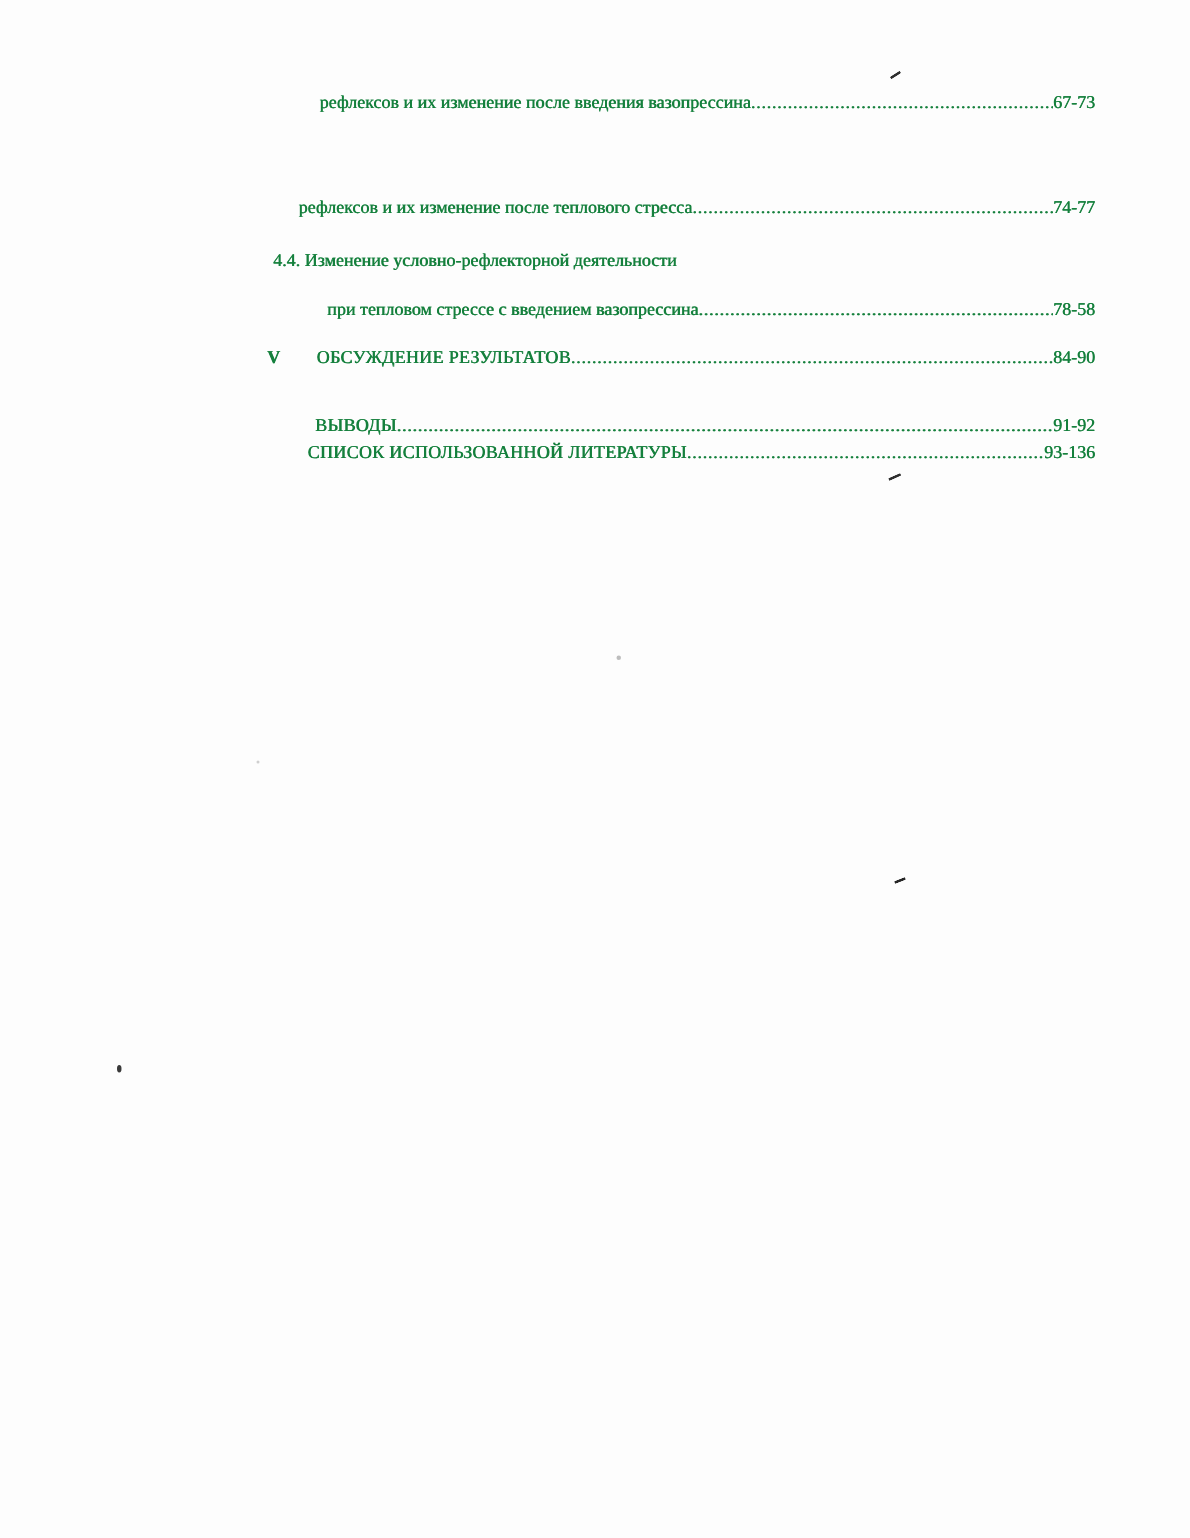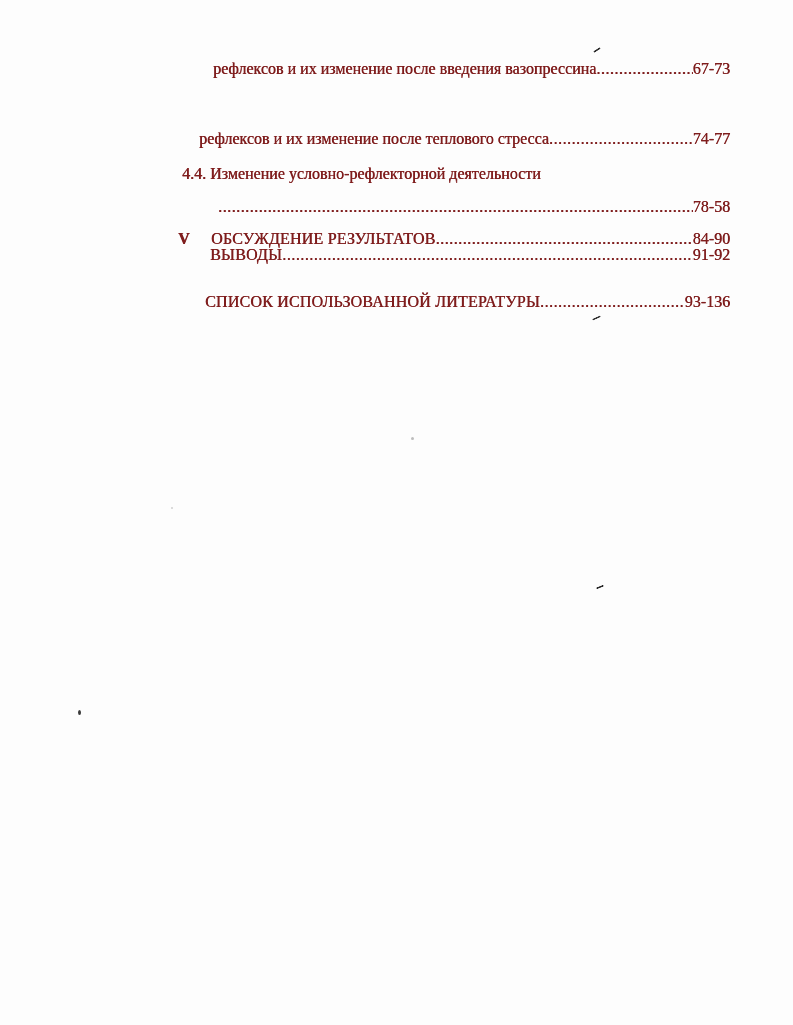--- a/index.html
+++ b/index.html
@@ -22,24 +22,24 @@
   }
   .toc {
     position: absolute;
     inset: 0;
     color: #181818;
   }
   .toc-row {
     position: absolute;
     display: flex;
     align-items: baseline;
-    font-size: 16px;
+    font-size: 12px;
     line-height: 23px;
     white-space: nowrap;
-    color: #7f1d1d;
+    color: #15803d;
     
     text-shadow: 0.4px 0 0 currentColor;
   }
   .toc-row .label {
     flex: 0 0 auto;
   }
   .toc-row .numeral {
     flex: 0 0 auto;
     width: 33px;
     font-weight: bold;
@@ -91,32 +91,33 @@
       <span class="label">рефлексов и их изменение  после теплового стресса</span>
         <span class="leader">........................................................................................................................................................................................................</span>
         <span class="pages">74-77</span>
     </div>
 
     <div class="toc-row" style="top:162px; left:182px;">
       <span class="label">4.4. Изменение условно-рефлекторной деятельности</span>
     </div>
 
     <div class="toc-row" style="top:195px; left:218px; width:512px;">
+      <span class="label">при тепловом стрессе с введением вазопрессина</span>
         <span class="leader">........................................................................................................................................................................................................</span>
         <span class="pages">78-58</span>
     </div>
 
     <div class="toc-row bold-row" style="top:227px; left:178px; width:552px;">
       <span class="numeral">V</span>
         <span class="label">ОБСУЖДЕНИЕ РЕЗУЛЬТАТОВ</span>
         <span class="leader">........................................................................................................................................................................................................</span>
         <span class="pages">84-90</span>
     </div>
 
-    <div class="toc-row bold-row" style="top:243px; left:210px; width:520px;justify-content:flex-end;">
+    <div class="toc-row bold-row" style="top:272px; left:210px; width:520px;justify-content:flex-end;">
       <span class="label">ВЫВОДЫ</span>
         <span class="leader">........................................................................................................................................................................................................</span>
         <span class="pages">91-92</span>
     </div>
 
     <div class="toc-row bold-row" style="top:290px; left:205px; width:525px;">
       <span class="label">СПИСОК ИСПОЛЬЗОВАННОЙ ЛИТЕРАТУРЫ</span>
         <span class="leader">........................................................................................................................................................................................................</span>
         <span class="pages">93-136</span>
     </div>

